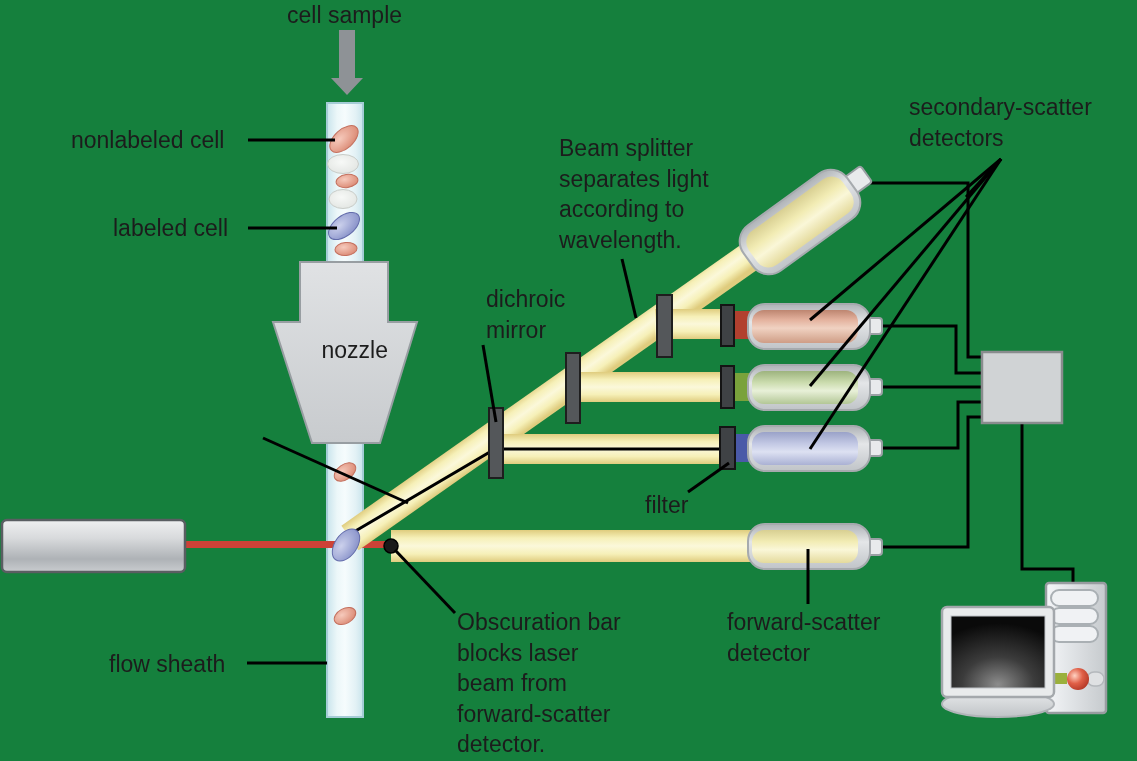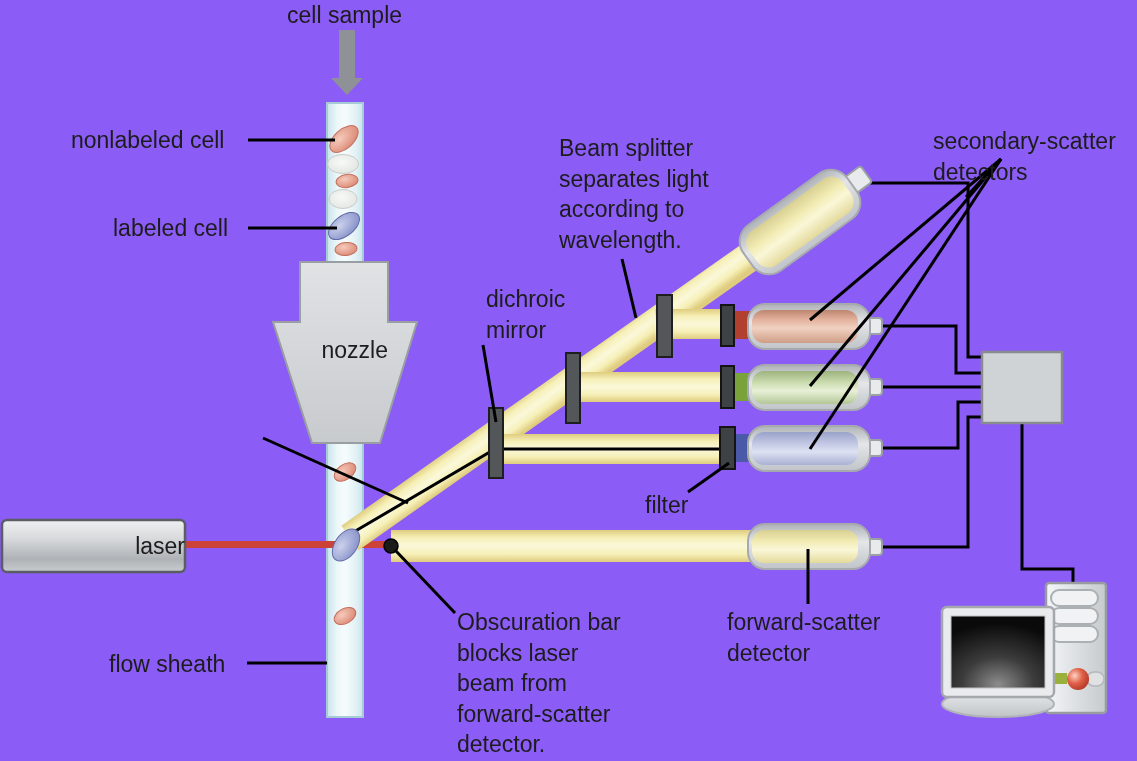--- a/index.html
+++ b/index.html
@@ -1,17 +1,17 @@
 <!DOCTYPE html>
 <html><head>
 <meta charset="utf-8">
 <style>
   html,body { margin:0; padding:0; background:#ffffff; }
   #stage {
-    position:relative; width:1137px; height:761px; background:#8b5cf6;
+    position:relative; width:1137px; height:761px; background:#15803d;
     font-family:"Liberation Sans", sans-serif; overflow:hidden;
   }
   #art { position:absolute; left:0; top:0; }
   .lbl {
     position:absolute;
     font:23px/30.5px "Liberation Sans", sans-serif;
     color:#1c1c1c;
     white-space:pre-line;
   }
   .center { text-align:right; }
@@ -224,31 +224,30 @@
     <line x1="1001" y1="159" x2="810" y2="386"></line>
     <line x1="1001" y1="159" x2="810" y2="449"></line>
     <line x1="1001" y1="159" x2="966" y2="197"></line>
   </g>
 </svg>
 
   <div class="lbl" style="left:287px; top:0px;">cell sample</div>
   <div class="lbl" style="left:71px; top:125px;">nonlabeled cell</div>
   <div class="lbl" style="left:113px; top:213px;">labeled cell</div>
   <div class="lbl center" style="left:300px; top:335px; width:88px;">nozzle</div>
-  <div class="lbl center" style="left:2px; top:531px; width:183px;">laser</div>
   <div class="lbl" style="left:109px; top:649px;">flow sheath</div>
   <div class="lbl" style="left:447px; top:284px;margin-left:39px;">dichroic
 mirror</div>
   <div class="lbl" style="left:559px; top:133px;">Beam splitter
 separates light
 according to
 wavelength.</div>
   <div class="lbl" style="left:636px; top:490px;margin-left:9px;">filter</div>
   <div class="lbl" style="left:457px; top:607px;">Obscuration bar
 blocks laser
 beam from
 forward-scatter
 detector.</div>
-  <div class="lbl" style="left:933px; top:92px;margin-top:34px;">secondary-scatter
+  <div class="lbl" style="left:909px; top:92px;">secondary-scatter
 detectors</div>
   <div class="lbl" style="left:727px; top:607px;">forward-scatter
 detector</div>
 </div>
 
 </body></html>

